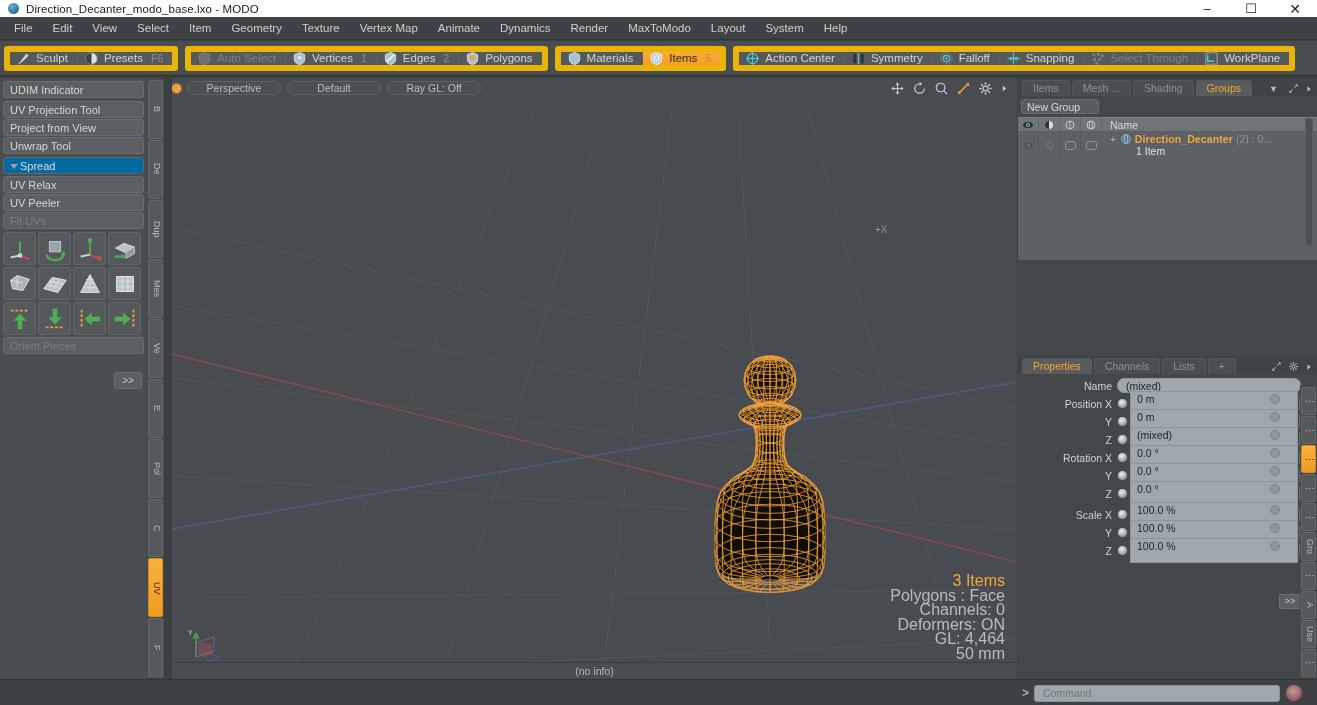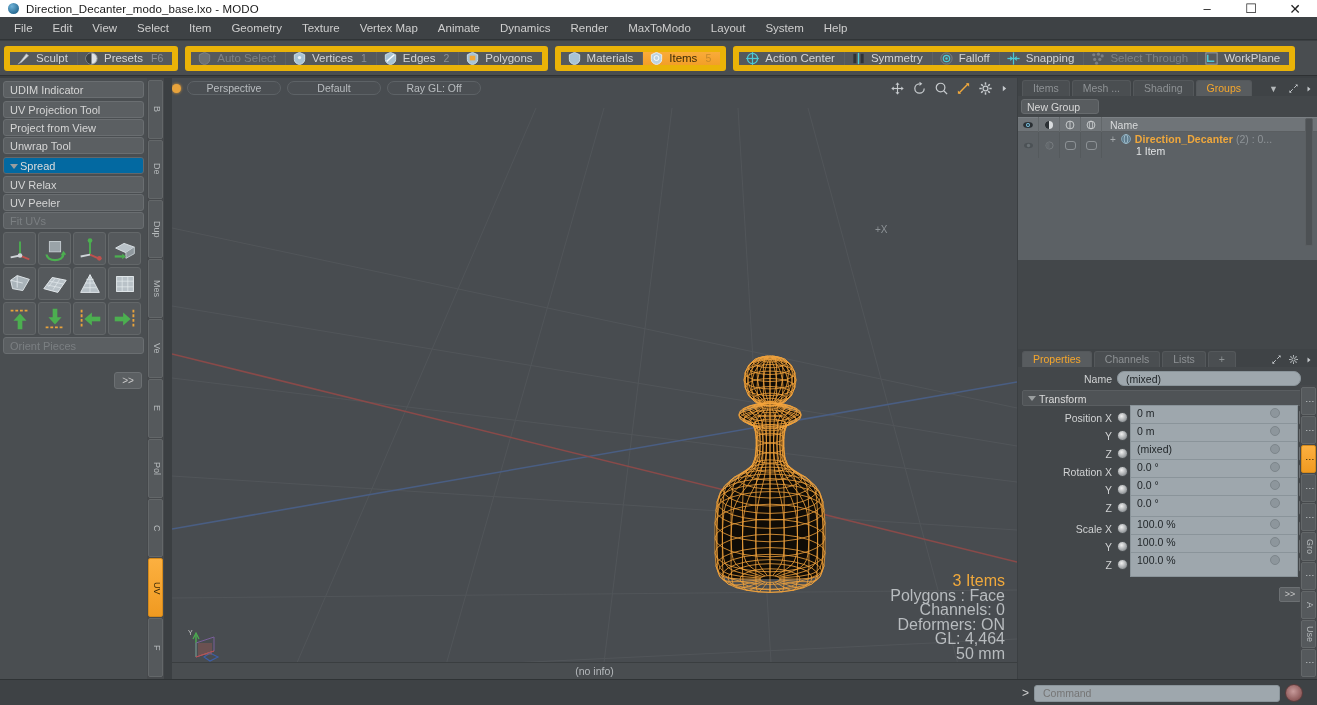--- a/index.html
+++ b/index.html
@@ -171,21 +171,21 @@
   .lr-col { width: 21px; display: flex; align-items: center; justify-content: center; border-right: 1px solid #555a5d; }
   .lr-body { flex: 1; display: flex; flex-direction: column; justify-content: center; padding-left: 8px; position: relative; }
   .lr-line1 { display: flex; align-items: center; gap: 3px; font-size: 10.5px; }
   .lr-name { color: #f0a83c; font-weight: bold; letter-spacing: .1px; }
   .lr-meta { color: #8f9498; }
   .lr-line2 { font-size: 10.5px; color: #e2e4e5; padding-left: 26px; }
   .plus { color: #a7abae; font-size: 10px; margin-right: 1px; }
   .list-body { background: #5c6165; height: 128px; }
   .list-scroll { position: absolute; right: 4px; top: 40px; width: 8px; height: 128px; background: #4d5154; border: 1px solid #5b5f62; border-radius: 2px; }
 
-  .props { position: absolute; top: 271px; left: 0; width: 299px; height: 316px; background: #43474a; }
+  .props { position: absolute; top: 278px; left: 0; width: 299px; height: 316px; background: #43474a; }
   .prop-area { padding: 3px 2px 0 2px; }
   .prow { display: flex; align-items: center; height: 17px; margin-bottom: 1px; }
   .plabel { width: 97px; text-align: right; padding-right: 5px; font-size: 10.5px; color: #d0d2d3; }
   .pradio {
     width: 11px; height: 11px; border-radius: 50%;
     background: radial-gradient(circle at 40% 35%, #f0f0f0, #9a9ea1 65%, #6c7073);
     border: 1px solid #4c5053; margin-right: 2px; flex: 0 0 auto;
   }
   .pfield {
     flex: 1; height: 25px; line-height: 14px; background: #9ea7ad;
@@ -752,24 +752,20 @@
             <path d="M5 3 L11 8 L5 13 Z" fill="#c6cacd"></path>
           </svg>
         </div>
       </div>
 
       <div class="prop-area">
         <div class="prow">
           <div class="plabel">Name</div>
           <div class="pname-field">(mixed)</div>
         </div>
-        <div class="psection">
-          <span class="tri"></span>
-          <span>Transform</span>
-        </div>
         <div id="propfields">
             <div class="prow">
               <div class="plabel">Position X</div>
               <div class="pradio"></div>
               <div class="pfield"><span>0 m</span><span class="chk"></span></div>
               <div class="spin" style="font-size: 6px; margin-right: 1px;">◀▶</div>
             </div>
             <div class="prow">
               <div class="plabel">Y</div>
               <div class="pradio"></div>

